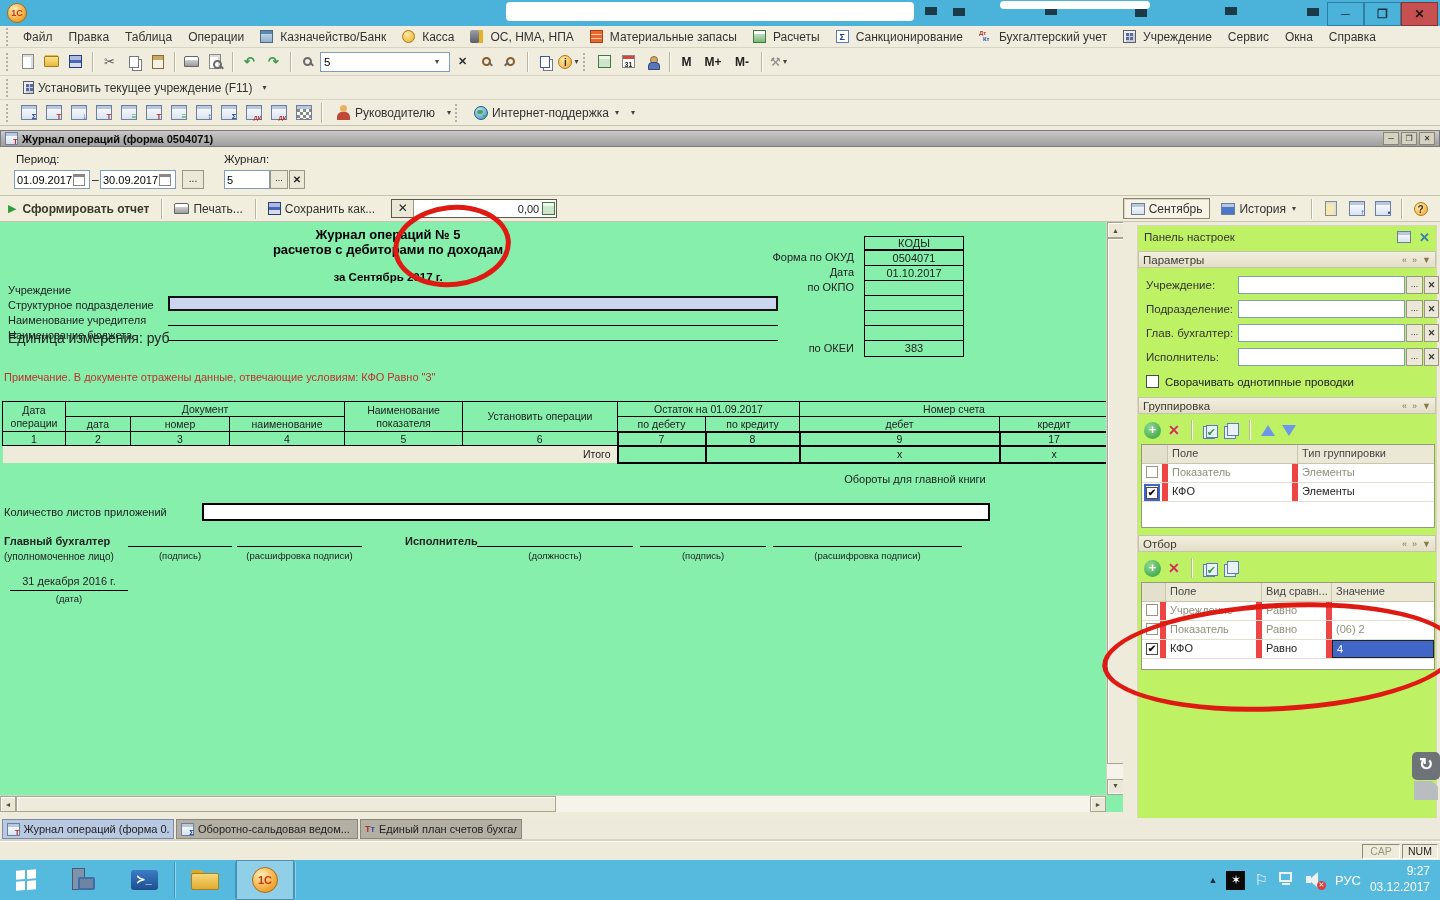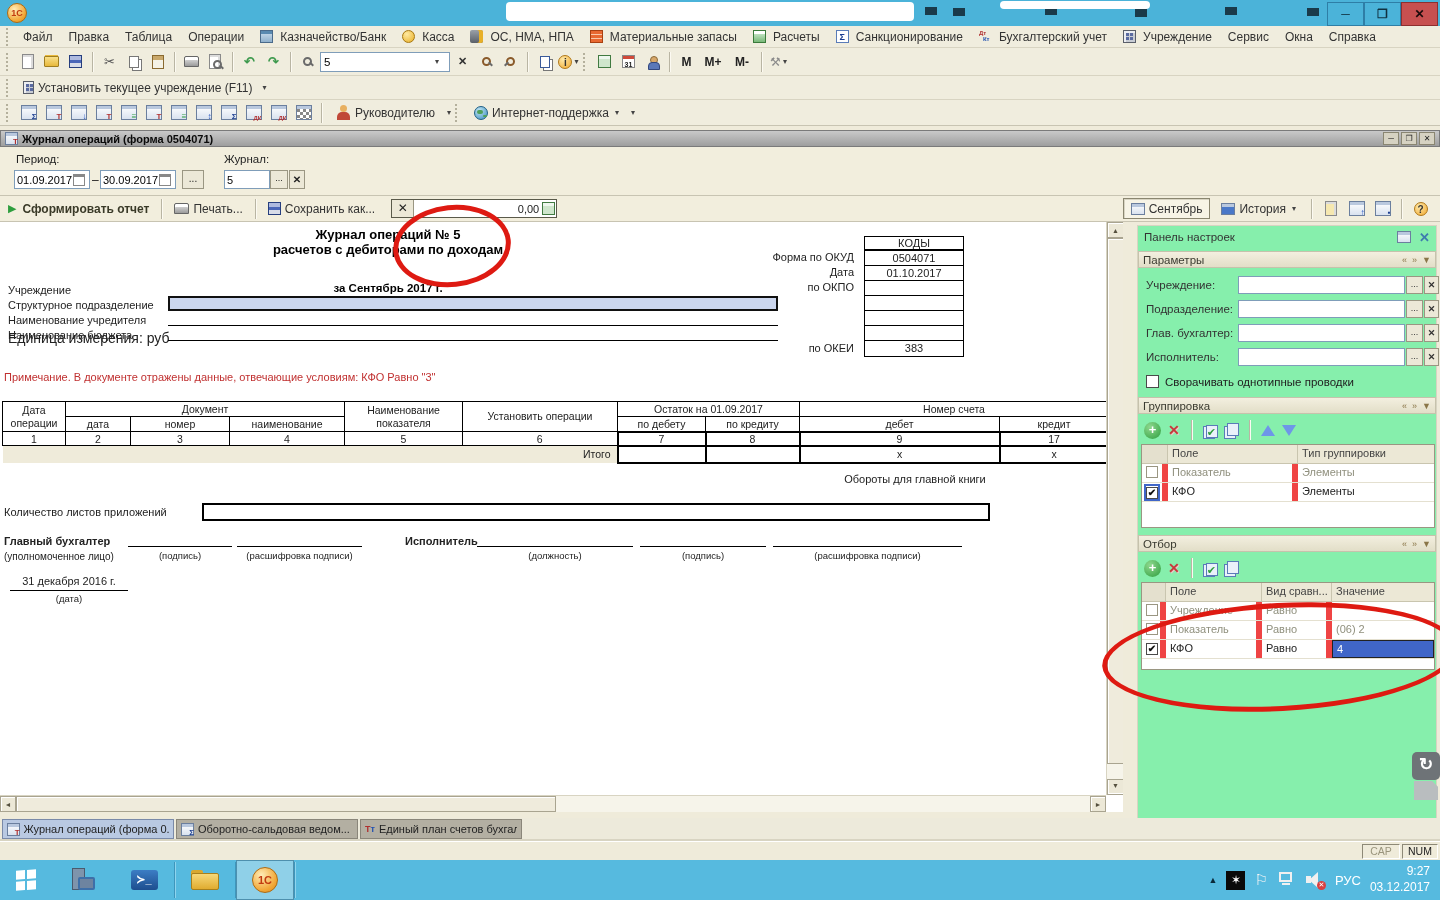--- a/index.html
+++ b/index.html
@@ -377,26 +377,26 @@
           <i style="color:#1a3c8f">▪</i>
         </span>
       </span>
     <span class="vsep"></span>
     <span class="tbtn">
         <span class="ic ic-info">?</span>
       </span>
   </span>
 </div>
 
-<div class="abs" style="left:0;top:222px;width:1123px;height:590px;background:#ffffff;overflow:hidden">
+<div class="abs" style="left:0;top:222px;width:1123px;height:590px;background:#86efac;overflow:hidden">
 
   <div class="abs" style="left:160px;top:5px;width:456px;text-align:center;font-weight:bold;color:#000">
     <div style="font-size:13px">Журнал операций № 5</div>
     <div style="font-size:13px">расчетов с дебиторами по доходам</div>
-    <div style="font-size:11.5px;margin-top:25px">за Сентябрь 2017 г.</div>
+    <div style="font-size:11.5px;margin-top:14px">за Сентябрь 2017 г.</div>
   </div>
 
   <div class="abs" style="left:690px;top:0;width:168px;text-align:right;font-size:11px">
     <div class="abs" style="right:4px;top:29px">Форма по ОКУД</div>
     <div class="abs" style="right:4px;top:44px">Дата</div>
     <div class="abs" style="right:4px;top:59px">по ОКПО</div>
     <div class="abs" style="right:4px;top:120px">по ОКЕИ</div>
   </div>
 
   <div class="abs" style="left:864px;top:14px;width:100px;border:1px solid #000;font-size:11px;text-align:center">
@@ -503,21 +503,21 @@
     <div class="sb-btn" style="left:0;top:557px;width:17px;height:16px;transform:scaleY(-1)">▲</div>
   </div>
 
   <div class="abs" style="left:0;top:573px;width:1106px;height:17px;background:#F6F4EA;border-top:1px solid #D8D4C2">
     <div class="sb-btn" style="left:0;top:0;width:16px;height:16px">◄</div>
     <div class="sb-thumb" style="left:16px;top:0;width:540px;height:16px"></div>
     <div class="sb-btn" style="left:1090px;top:0;width:16px;height:16px">►</div>
   </div>
 </div>
 
-<div class="abs" style="left:1137px;top:225px;width:300px;height:615px;background:#86efac;border:1px solid #D8D4C2">
+<div class="abs" style="left:1137px;top:225px;width:300px;height:615px;background:#bef264;border:1px solid #D8D4C2">
   <div class="abs row" style="left:0;top:0;width:100%;height:22px;padding:0 6px">
     <span style="font-size:11.5px;color:#333">Панель настроек</span>
     <span class="row" style="margin-left:auto;gap:8px">
       <span class="ri" style="width:14px;height:12px"></span>
       <span style="color:#3E7CAE;font-weight:bold;font-size:13px">✕</span>
     </span>
   </div>
 
   <div class="sec-hdr" style="top:25px">
     <span>Параметры</span>

